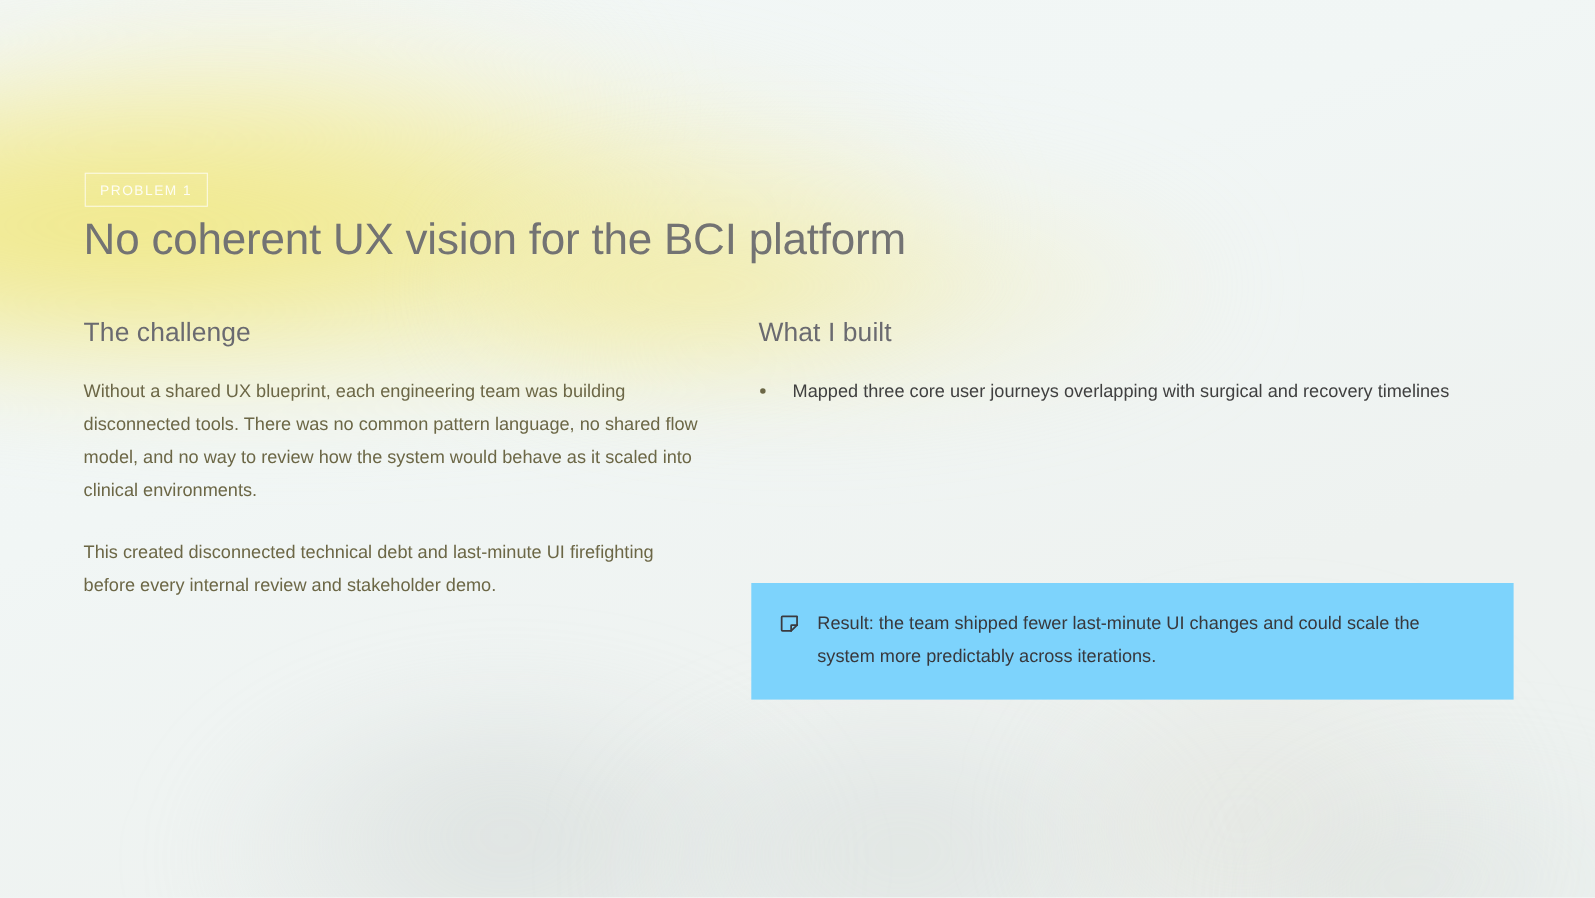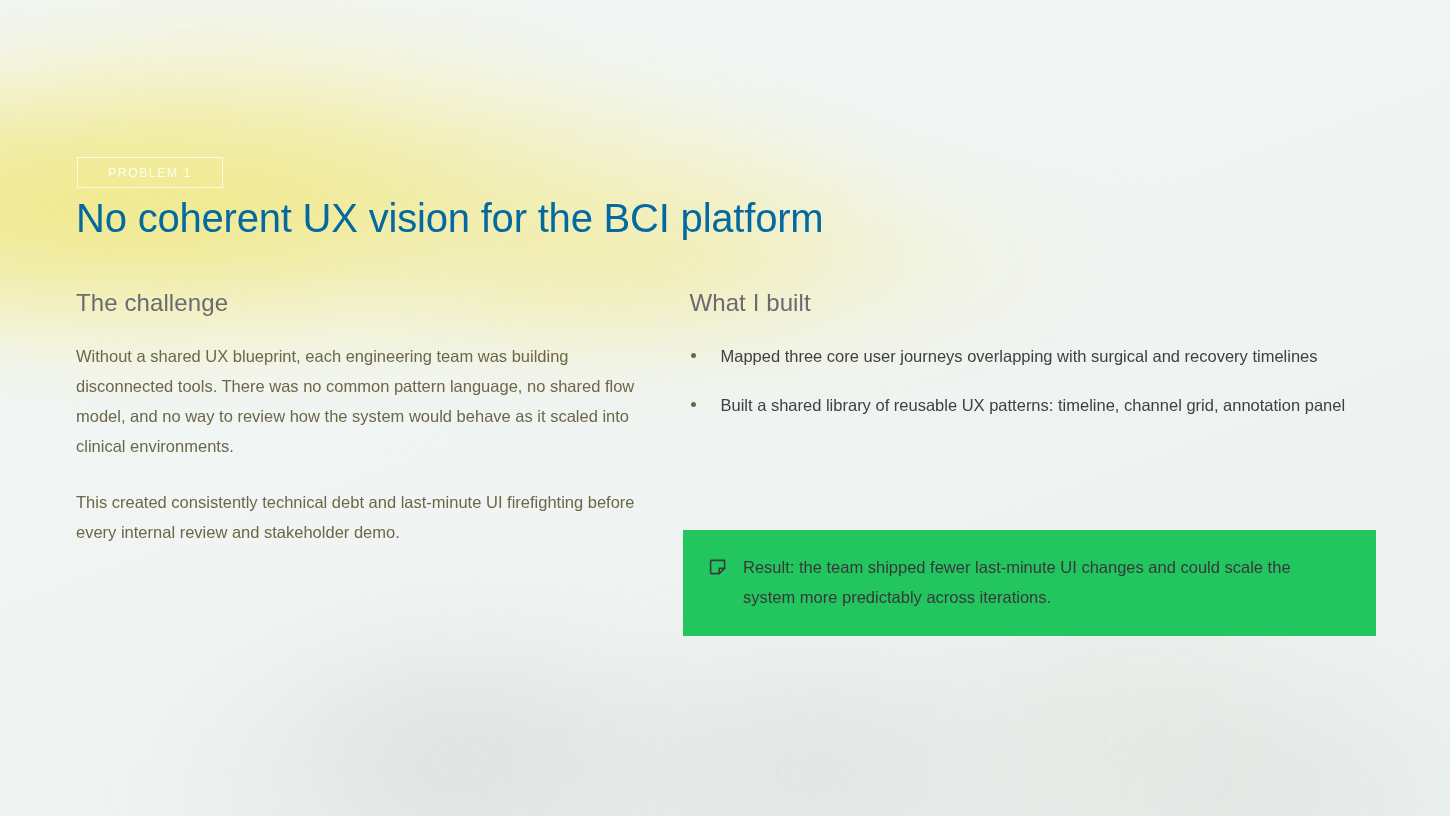--- a/index.html
+++ b/index.html
@@ -116,37 +116,37 @@
   }
 
   .badge {
     position: absolute;
     left: 77px;
     top: 157px;
     height: 31px;
     box-sizing: border-box;
     display: flex;
     align-items: center;
-    padding: 0 30px;
+    padding: 0 13px;
     border: 1px solid rgba(255,255,255,0.72);
     color: rgba(255,255,255,0.88);
     font-size: 12.5px;
     letter-spacing: 1.35px;
     font-weight: 400;
     white-space: nowrap;
   }
 
   .headline {
     position: absolute;
     left: 76px;
     top: 196px;
     margin: 0;
     font-size: 40px;
     font-weight: 300;
-    color: #0369a1;
+    color: #737373;
     letter-spacing: -0.2px;
     white-space: nowrap;
   }
 
   .columns {
     position: absolute;
     left: 76px;
     top: 289px;
     width: 1300px;
     display: flex;
@@ -197,21 +197,21 @@
     border-radius: 50%;
     background: #6c6746;
   }
 
   .callout {
     position: absolute;
     left: 683px;
     top: 530px;
     width: 693px;
     box-sizing: border-box;
-    background: #22c55e;
+    background: #7dd3fc;
     padding: 22px 26px 24px 26px;
     display: flex;
     gap: 16px;
     align-items: flex-start;
   }
   .callout-icon {
     flex: 0 0 auto;
     margin-top: 6px;
     width: 18px;
     height: 18px;
@@ -245,33 +245,29 @@
     <span>PROBLEM 1</span>
   </div>
 
   <h1 class="headline">No coherent UX vision for the BCI platform</h1>
 
   <div class="columns">
 
     <div class="col-left">
       <h2 class="col-heading">The challenge</h2>
       <p class="para">Without a shared UX blueprint, each engineering team was building disconnected tools. There was no common pattern language, no shared flow model, and no way to review how the system would behave as it scaled into clinical environments.</p>
-      <p class="para">This created consistently technical debt and last-minute UI firefighting before every internal review and stakeholder demo.</p>
+      <p class="para">This created disconnected technical debt and last-minute UI firefighting before every internal review and stakeholder demo.</p>
     </div>
 
     <div class="col-right">
       <h2 class="col-heading">What I built</h2>
       <ul class="bullets">
         <li>
           <span class="bullet-dot"></span>
           <span>Mapped three core user journeys overlapping with surgical and recovery timelines</span>
-        </li>
-        <li>
-          <span class="bullet-dot"></span>
-          <span>Built a shared library of reusable UX patterns: timeline, channel grid, annotation panel</span>
         </li>
       </ul>
     </div>
 
   </div>
 
   <div class="callout">
     <span class="callout-icon">
       <svg width="18" height="18" viewBox="0 0 18 18" fill="none" stroke="currentColor" stroke-width="1.6" stroke-linecap="round" stroke-linejoin="round">
         <path d="M15.6 2.4 H2.4 A0.8 0.8 0 0 0 1.6 3.2 V14.8 A0.8 0.8 0 0 0 2.4 15.6 H10.2 L15.6 10.4 V3.2 A0.8 0.8 0 0 0 15.6 2.4 Z"></path>

